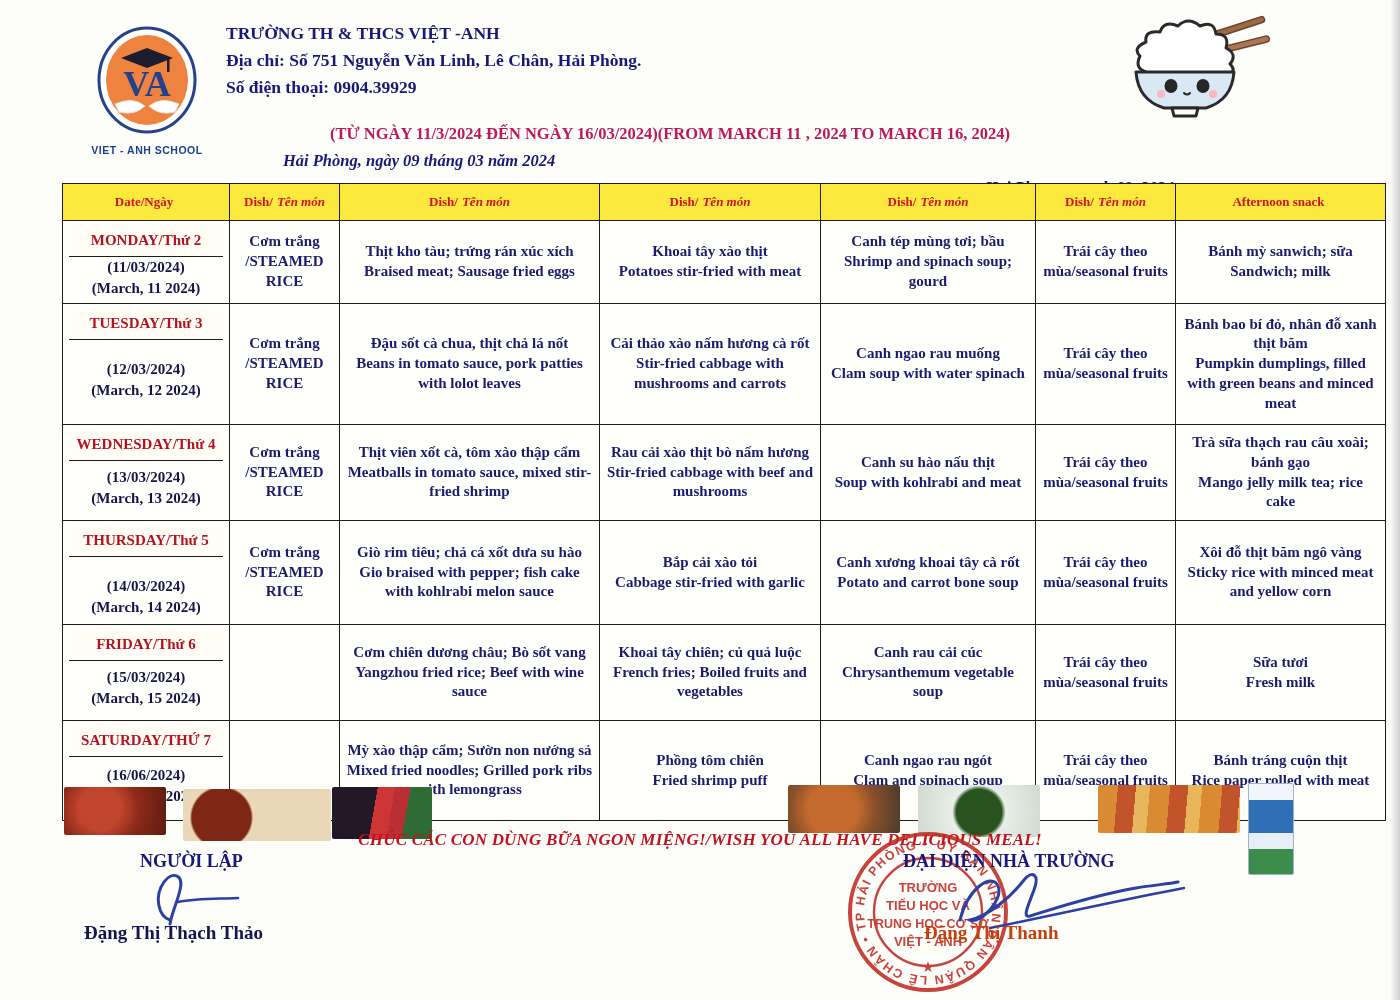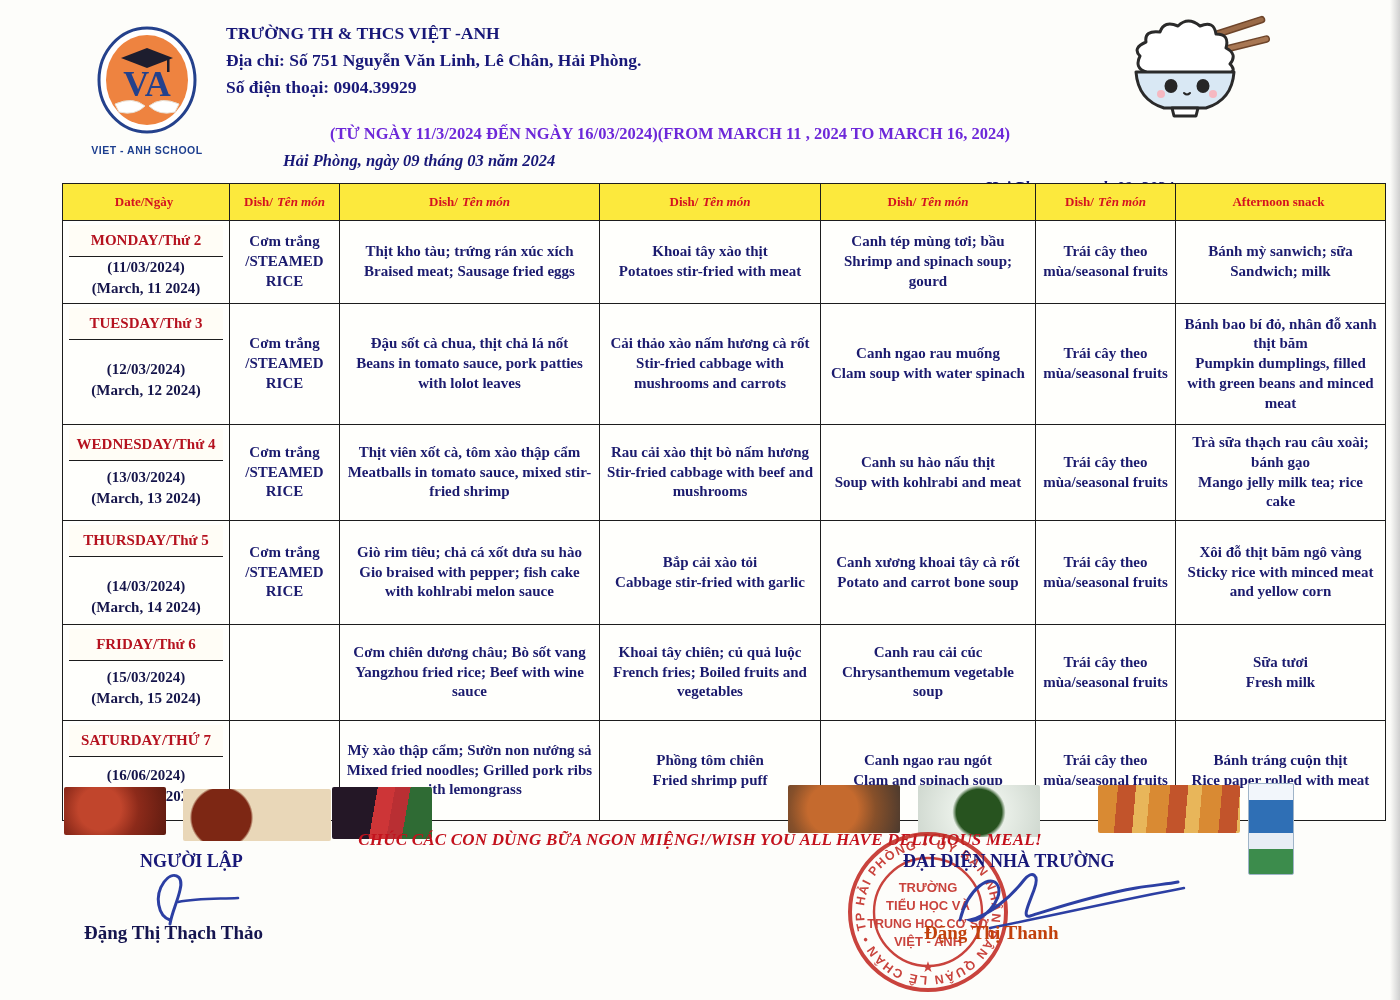--- a/index.html
+++ b/index.html
@@ -5,21 +5,21 @@
   * { margin:0; padding:0; box-sizing:border-box; }
   body { background:#e9e9e9; font-family:"Liberation Serif", serif; }
   .page { position:relative; width:1400px; height:1000px; background:#fdfdfa; overflow:hidden; margin:0 auto; }
   .scan-edge { position:absolute; right:0; top:0; width:10px; height:100%; background:linear-gradient(90deg,#fdfdfa,#cfcfcf); }
 
   
   .logo-wrap { position:absolute; left:82px; top:26px; width:130px; text-align:center; }
   .logo-caption { margin-top:2px; font-size:10.5px; font-weight:bold; color:#1d3f8f; letter-spacing:.5px; font-family:"Liberation Sans",sans-serif; }
   .school-info { position:absolute; left:226px; top:20px; color:#181878; font-weight:bold; font-size:17.5px; line-height:1.55; }
   .menu-title { position:absolute; left:0; right:60px; top:100px; text-align:center; color:#181878; font-weight:bold; font-size:17.5px; letter-spacing:.2px; }
-  .date-range { position:absolute; left:0; right:60px; top:124px; text-align:center; color:#6d28d9; font-weight:bold; font-size:16.5px; }
+  .date-range { position:absolute; left:0; right:60px; top:124px; text-align:center; color:#be185d; font-weight:bold; font-size:16.5px; }
   .place-date-vi { position:absolute; left:283px; top:151px; color:#181878; font-weight:bold; font-style:italic; font-size:16.5px; }
   .place-date-en { position:absolute; left:985px; top:150px; color:#181878; font-weight:bold; font-style:italic; font-size:16.5px;margin-top:28px; }
   .bowl-wrap { position:absolute; left:1118px; top:14px; }
 
   
   table.menu { position:absolute; left:62px; top:183px; width:1323px; border-collapse:collapse; table-layout:fixed; background:#fffffc; }
   table.menu th, table.menu td { border:1.6px solid #1d1d1d; vertical-align:middle; text-align:center; }
   table.menu th { background:#fce93d; color:#d41320; font-size:13px; font-weight:bold; height:37px; padding:2px; }
   .th-italic { font-style:italic; margin-left:4px; }
   table.menu td { color:#1b1b6e; font-weight:bold; font-size:15px; line-height:1.32; padding:4px 6px; }

